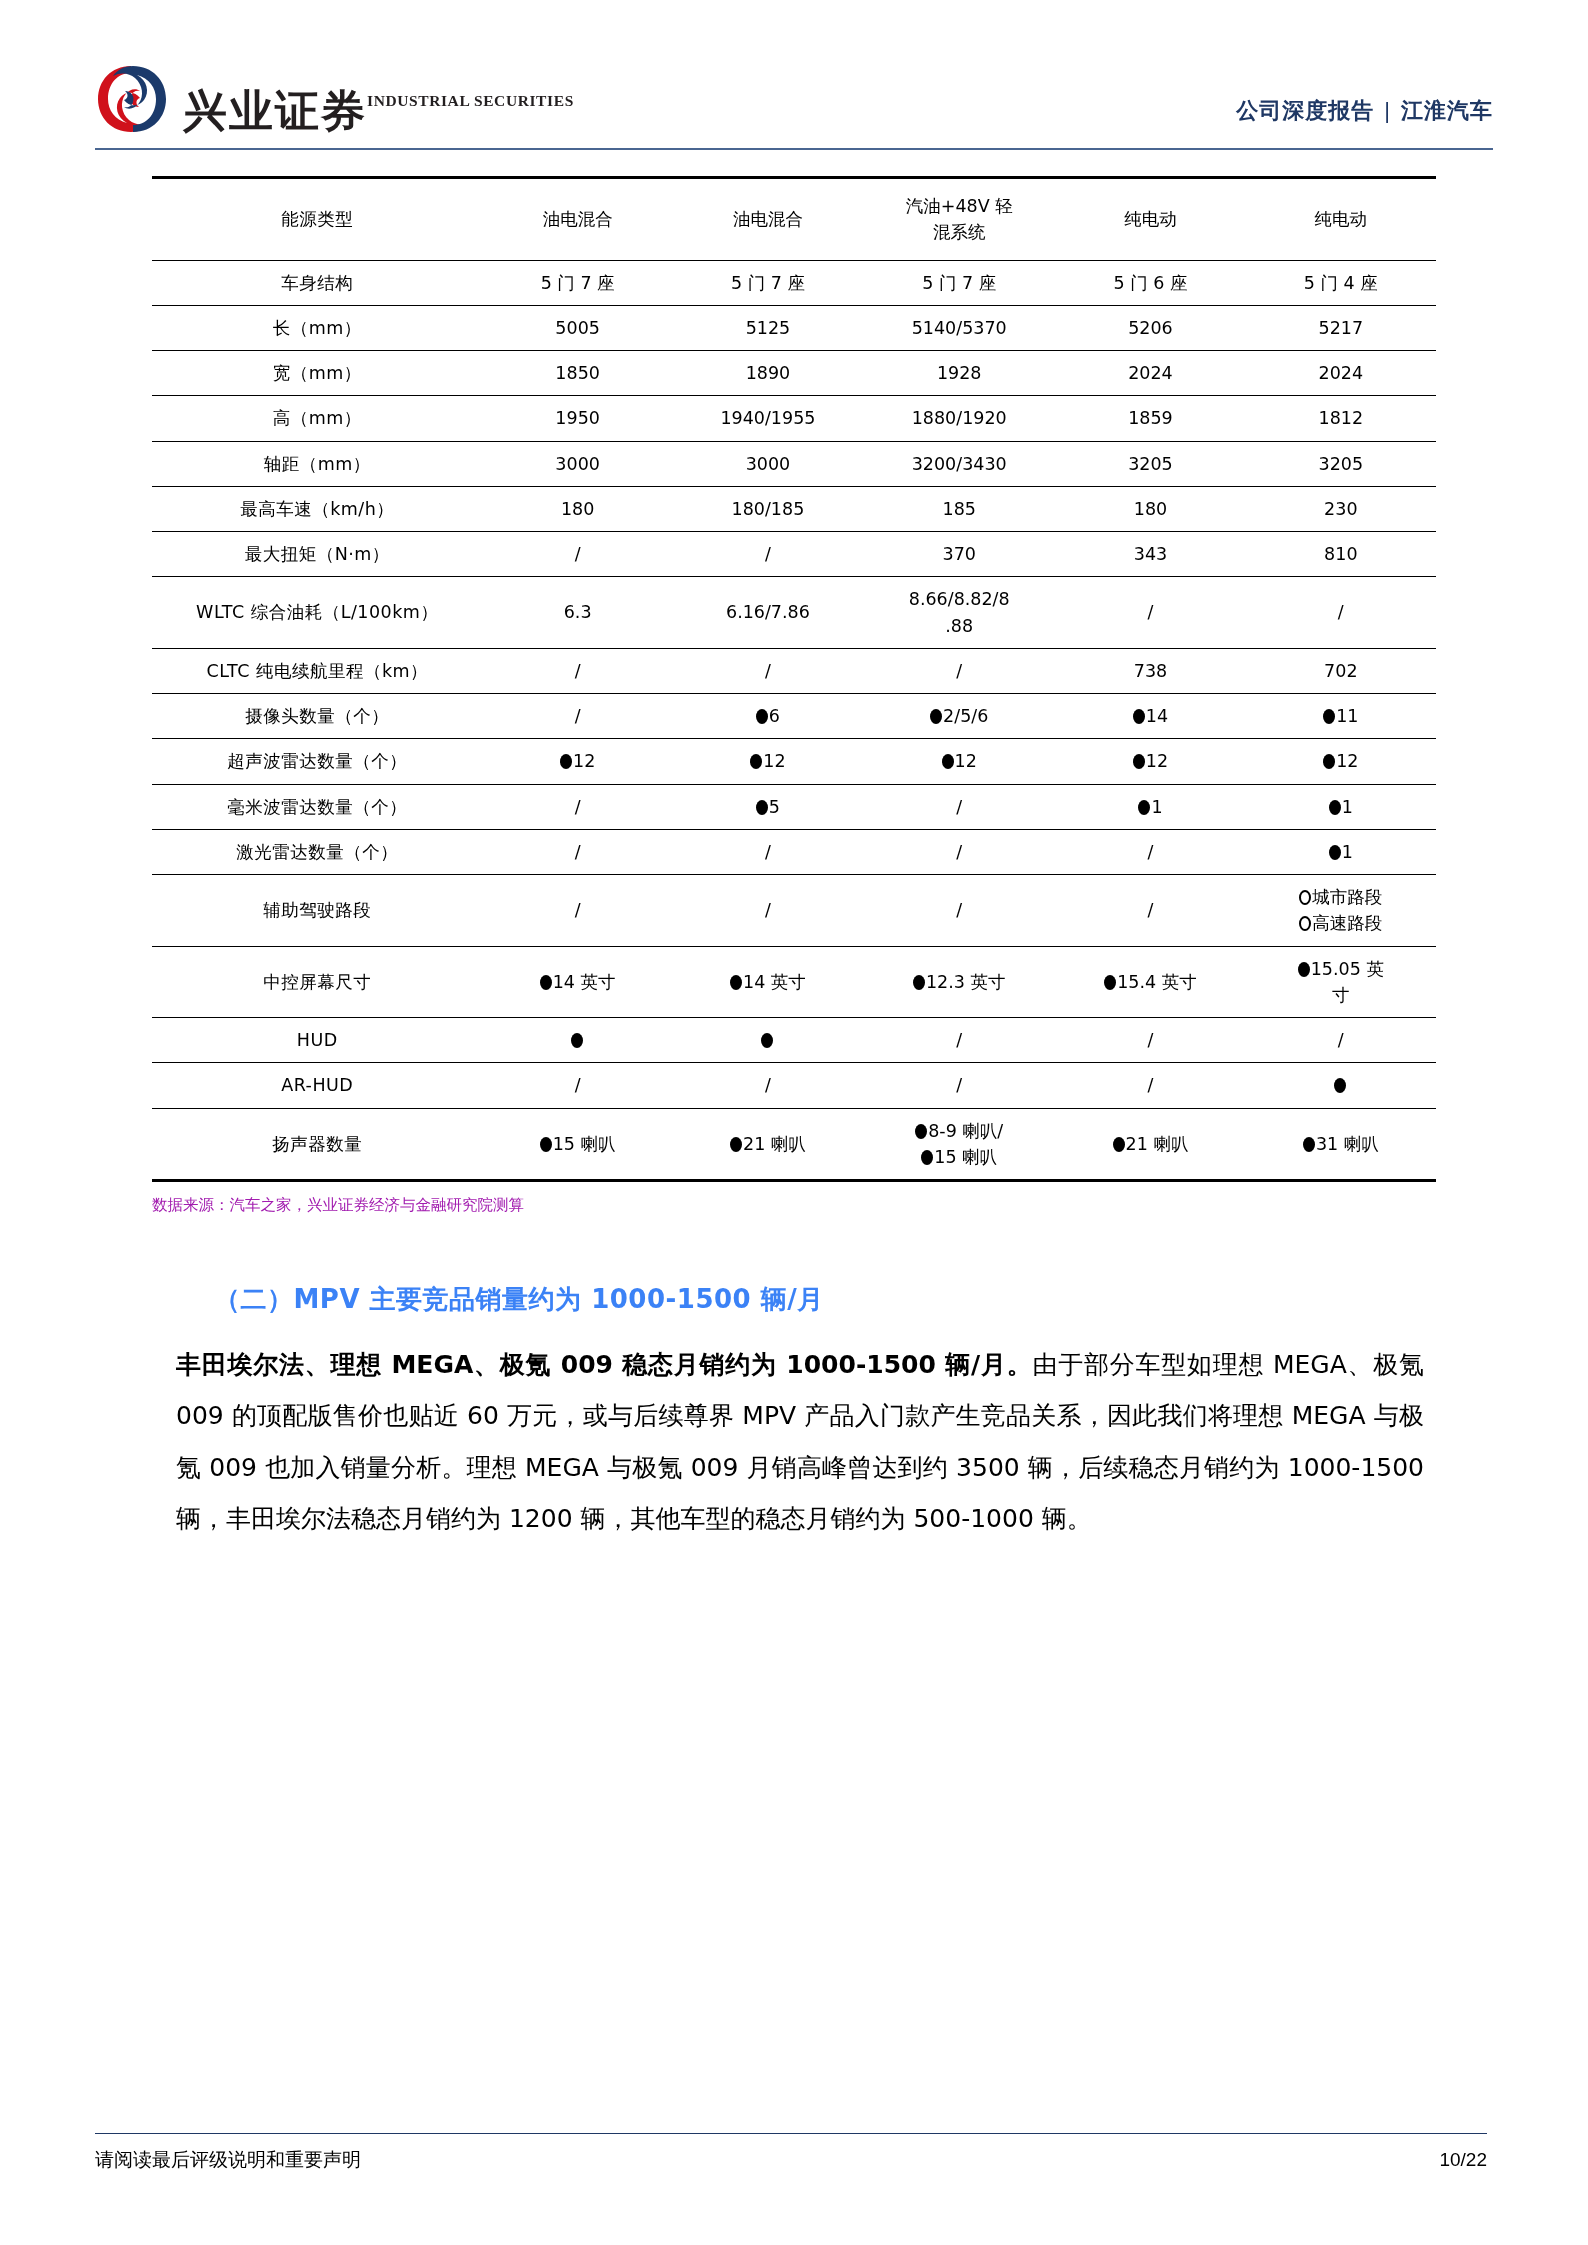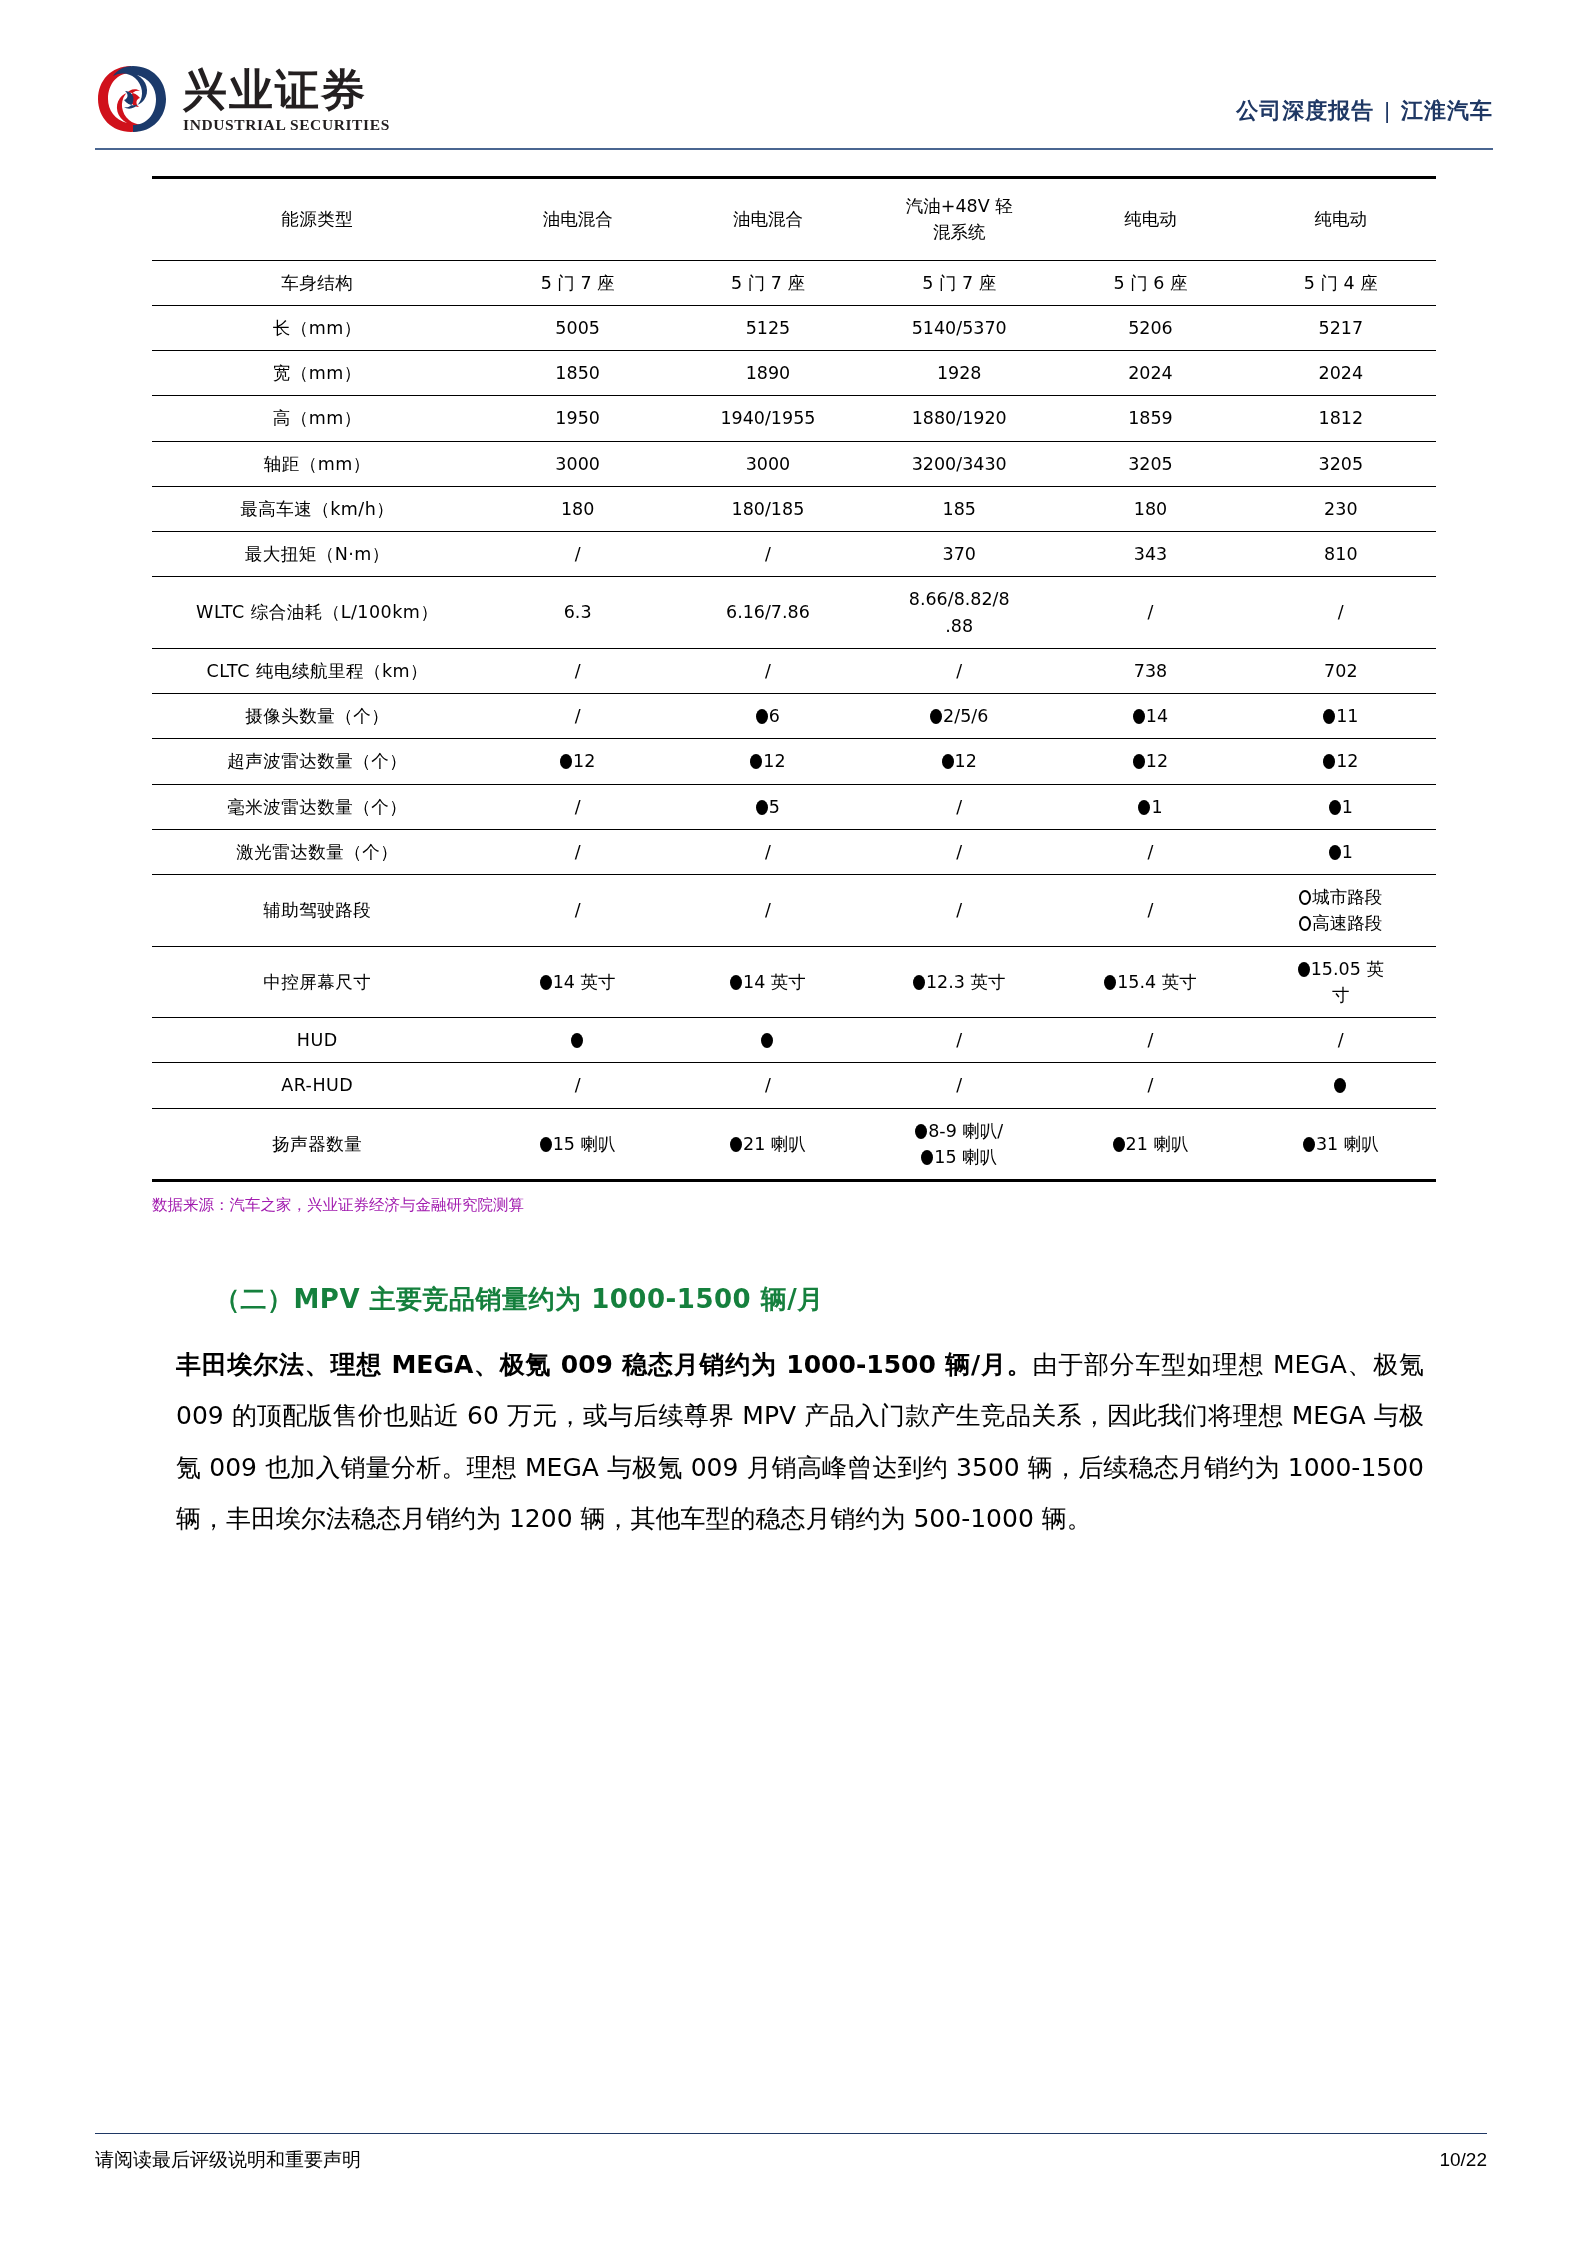--- a/index.html
+++ b/index.html
@@ -40,21 +40,20 @@
     padding-bottom: 4px;
   }
   .logo-mark {
     width: 74px;
     height: 74px;
     position: relative;
     flex: none;
   }
   .brand-text {
     display: flex;
-    flex-direction: column;
     justify-content: flex-end;
     padding-bottom: 2px;
   }
   .brand-cn {
     font-family: "DejaVu Sans", sans-serif;
     font-size: 44px;
     font-weight: 700;
     letter-spacing: 2px;
     color: #231f20;
     line-height: 1.02;
@@ -143,21 +142,21 @@
 
   
   .content {
     margin: 66px 152px 0 152px;
     width: 1284px;
   }
   h2.section-title {
     font-family: "DejaVu Sans", sans-serif;
     font-size: 26px;
     font-weight: 700;
-    color: #15803d;
+    color: #3b82f6;
     margin: 0 0 22px 0;
     text-align: left;
     padding-left: 62px;
     letter-spacing: 0.5px;
   }
   p.para {
     font-family: "DejaVu Sans", sans-serif;
     font-size: 25px;
     line-height: 2.05;
     margin: 6px;

